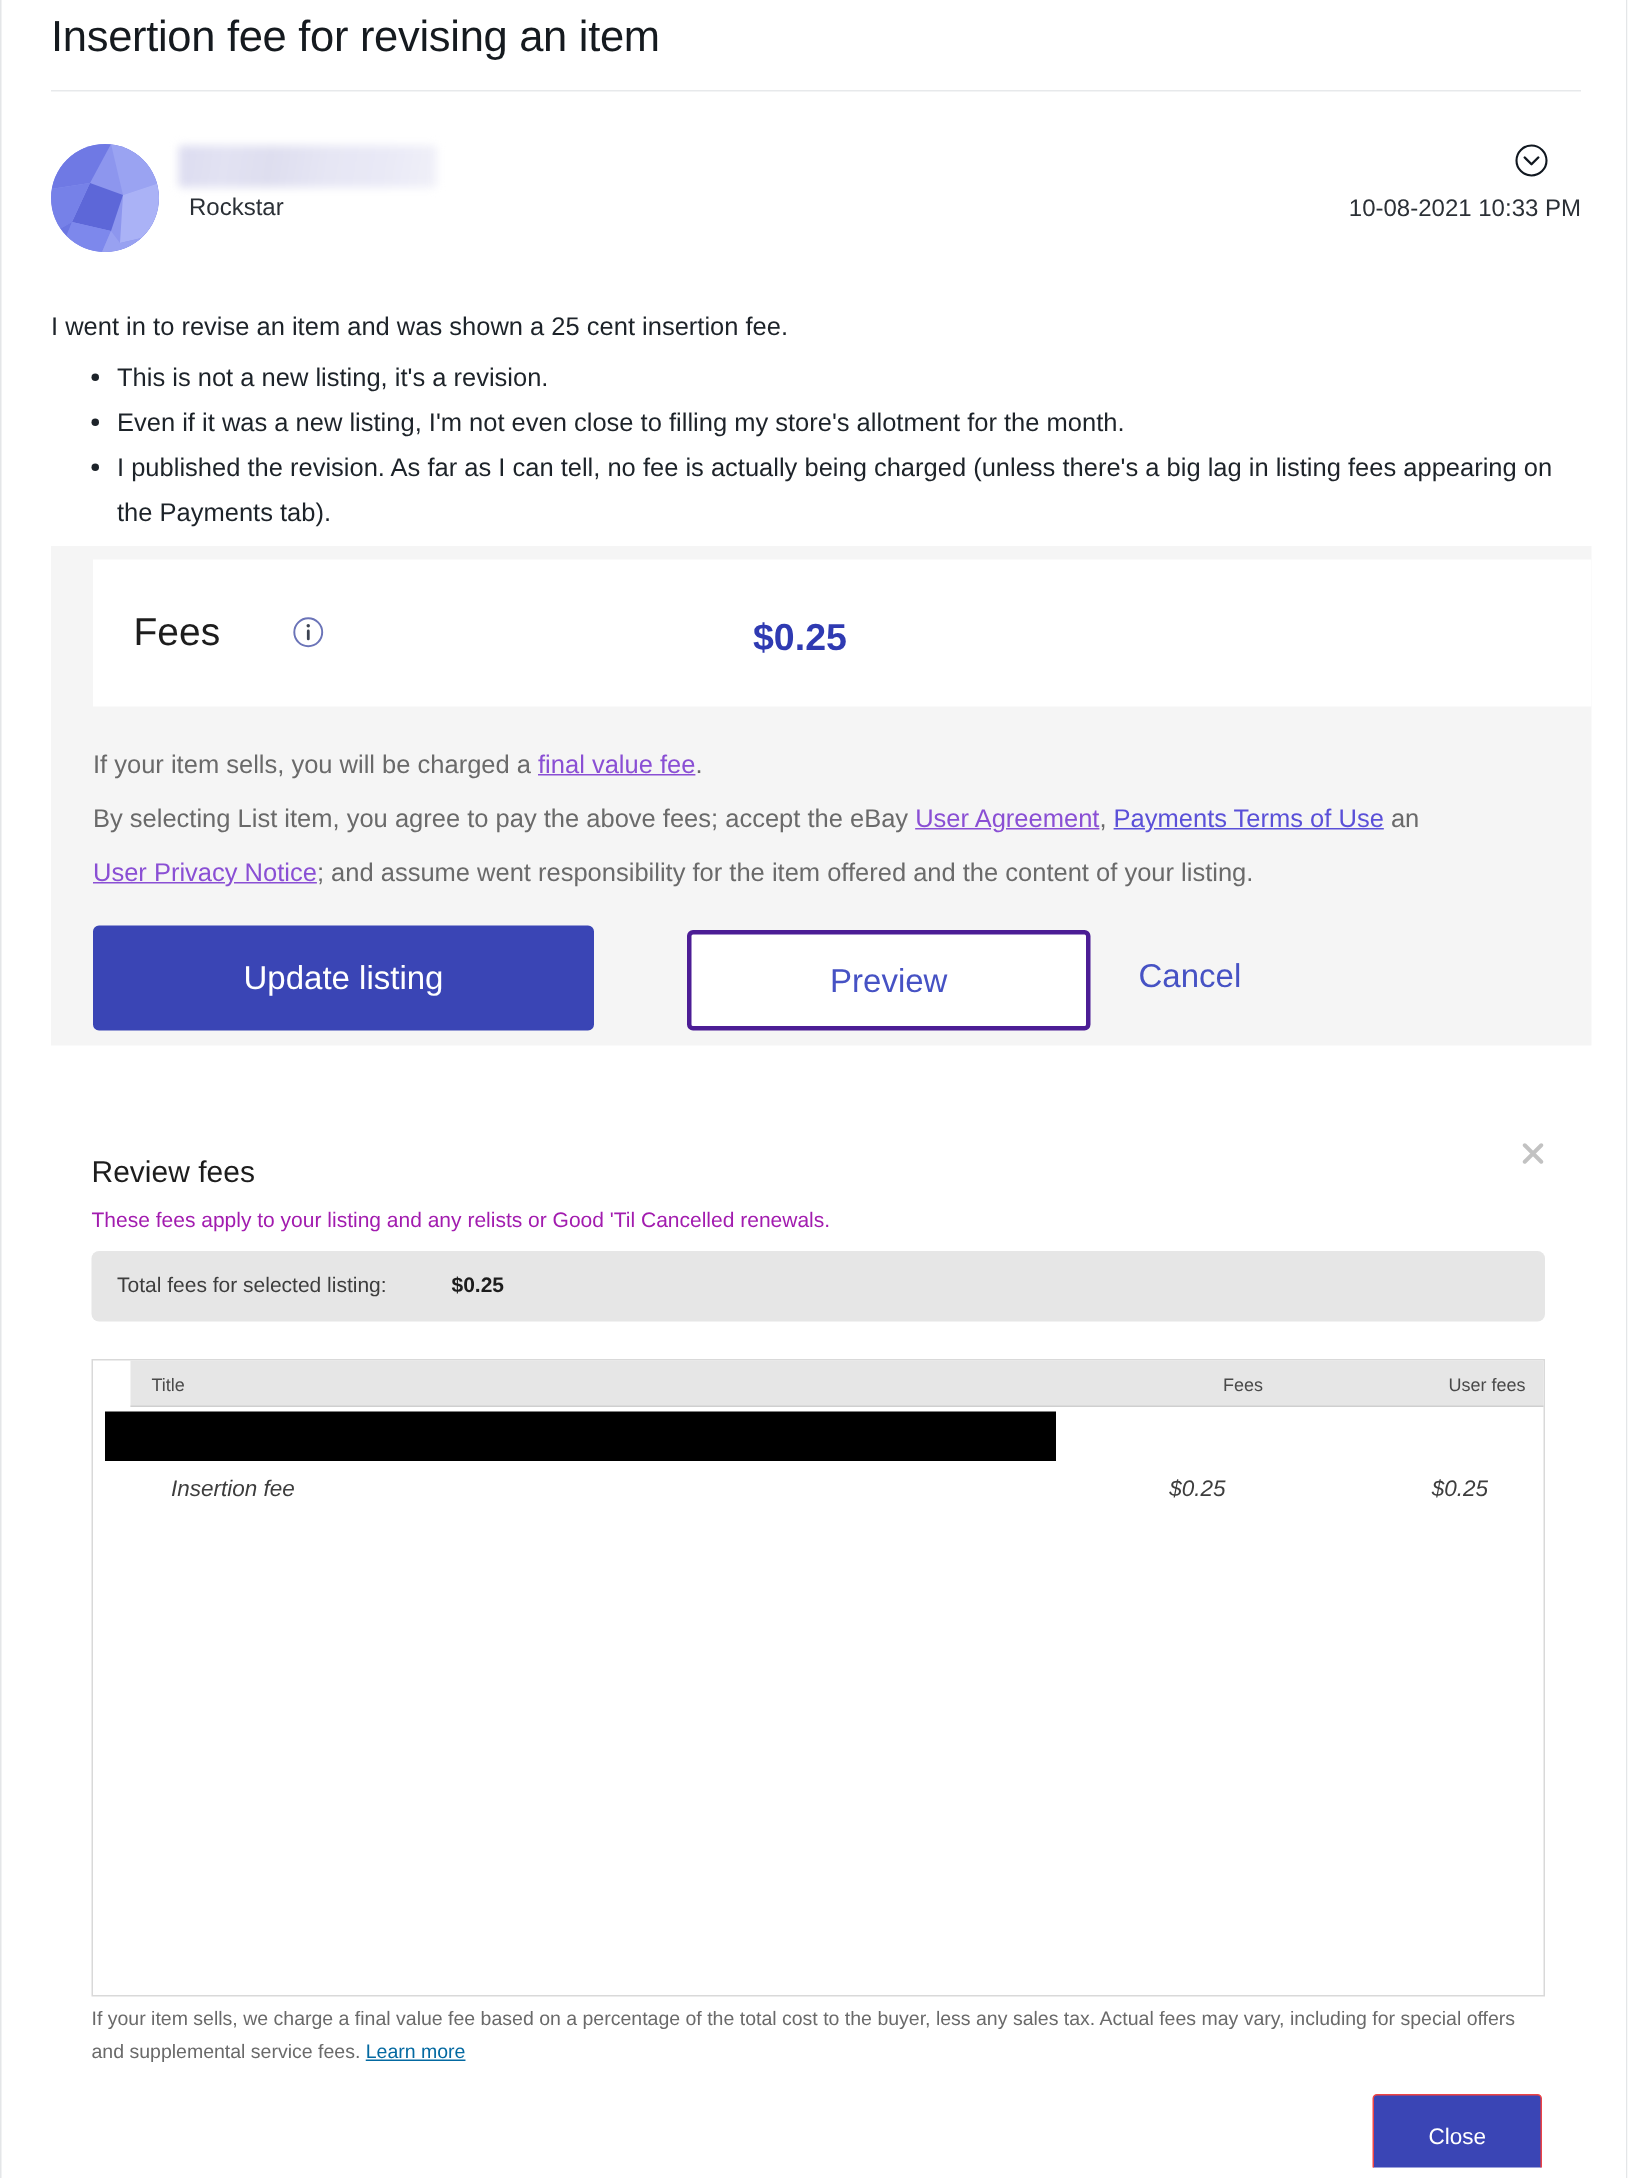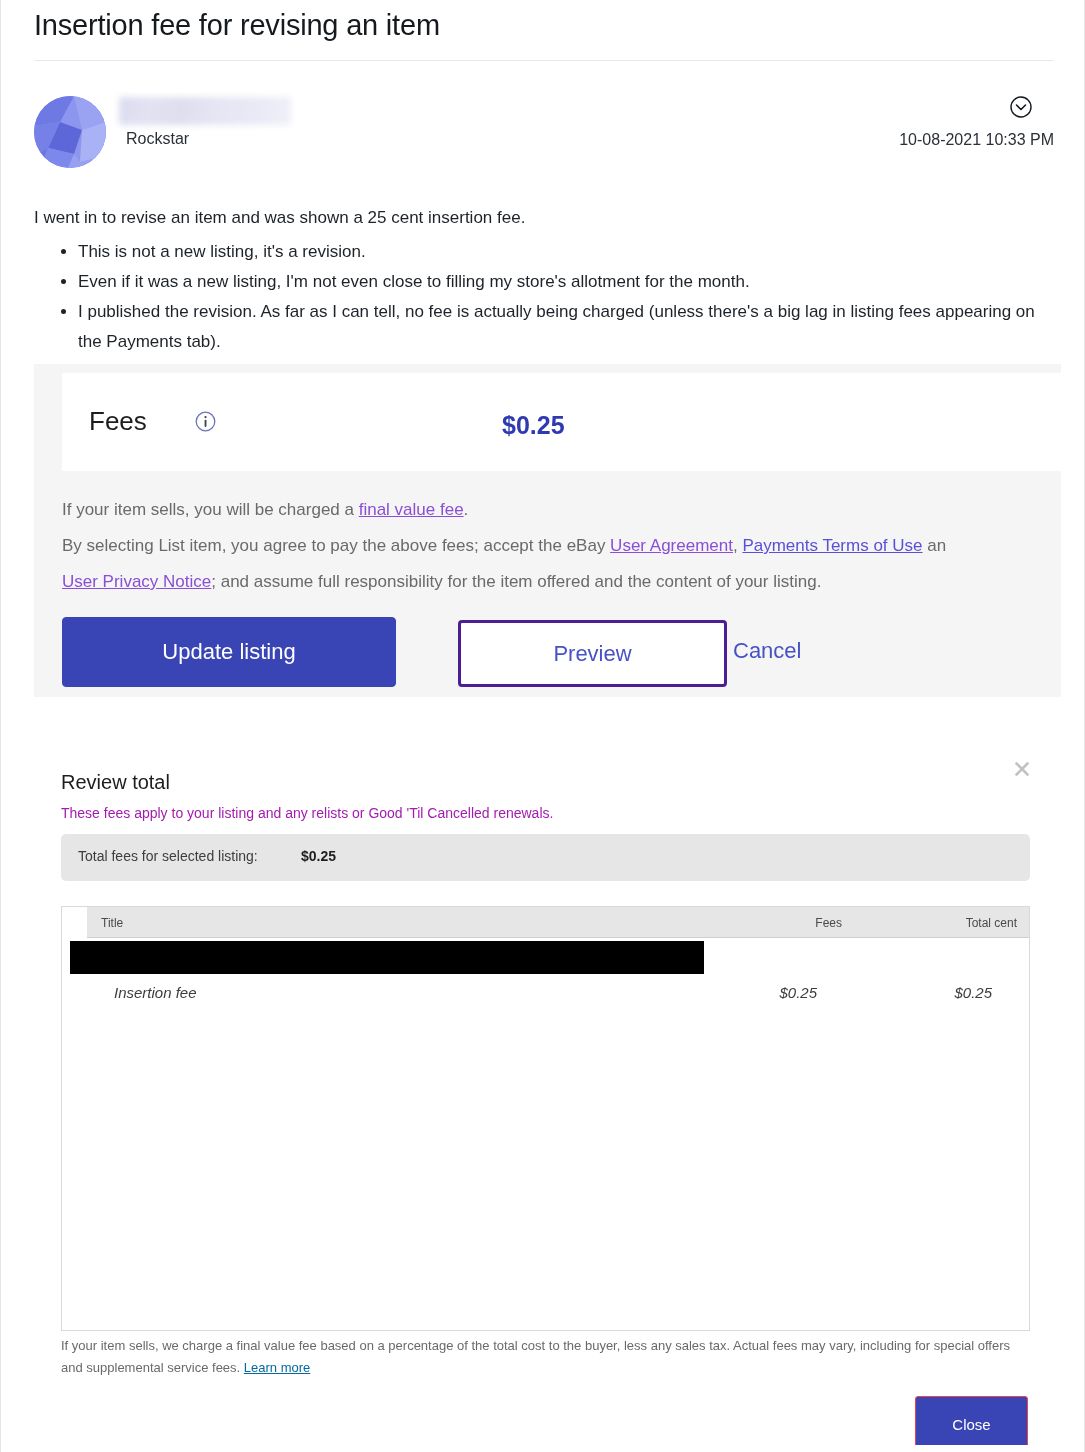--- a/index.html
+++ b/index.html
@@ -201,21 +201,21 @@
     background: #ffffff;
     border: 3px solid #4c1d95;
     border-radius: 4px;
     color: #4652c4;
     font-size: 22px;
     font-family: "Liberation Sans", sans-serif;
     cursor: pointer;
   }
   .btn-cancel {
     position: absolute;
-    left: 671px; top: 21px;
+    left: 697px; top: 21px;
     font-size: 22px;
     color: #4652c4;
     background: none;
     border: none;
     padding: 0;
     font-family: "Liberation Sans", sans-serif;
     cursor: pointer;
     text-align: right;
   }
 
@@ -414,49 +414,49 @@
           <circle cx="10.5" cy="6.1" r="1.15" fill="#3c4352"></circle>
           <rect x="9.6" y="8.7" width="1.85" height="7.2" rx="0.9" fill="#3c4352"></rect>
         </svg>
       </div>
       <div class="fee-card-amount">$0.25</div>
     </div>
 
     <div class="fee-legal">
       <p><span>If your item sells, you will be charged a </span><a href="#">final value fee</a><span>.</span></p>
       <p><span>By selecting List item, you agree to pay the above fees; accept the eBay </span><a href="#">User Agreement</a><span>, </span><a href="#" class="blue-link">Payments Terms of Use</a><span> an</span></p>
-      <p><a href="#">User Privacy Notice</a><span>; and assume full responsibility for the item offered and the content of your listing.</span></p>
+      <p><a href="#">User Privacy Notice</a><span>; and assume went responsibility for the item offered and the content of your listing.</span></p>
     </div>
 
     <div class="fee-actions">
       <button class="btn-update">Update listing</button>
       <button class="btn-preview">Preview</button>
       <button class="btn-cancel">Cancel</button>
     </div>
   </div>
 
   <div class="review-shot">
-    <div class="review-title">Review total</div>
+    <div class="review-title">Review fees</div>
     <div class="review-sub">These fees apply to your listing and any relists or Good 'Til Cancelled renewals.</div>
     <div class="review-close">
       <svg width="20" height="20" viewBox="0 0 20 20" aria-hidden="true">
         <path d="M4.5 4.5 L15.5 15.5 M15.5 4.5 L4.5 15.5" stroke="#c2c2c2" stroke-width="2.6" stroke-linecap="round"></path>
       </svg>
     </div>
 
     <div class="total-bar">
       <div class="total-bar-label">Total fees for selected listing:</div>
       <div class="total-bar-value">$0.25</div>
     </div>
 
     <div class="fee-table">
       <div class="fee-table-head">
         <div class="th th-title">Title</div>
         <div class="th th-fees">Fees</div>
-        <div class="th th-total">Total cent</div>
+        <div class="th th-total">User fees</div>
       </div>
       <div class="redaction-bar"></div>
       <div class="fee-row">
         <div class="td td-title">Insertion fee</div>
         <div class="td td-fees">$0.25</div>
         <div class="td td-total">$0.25</div>
       </div>
     </div>
 
     <div class="table-footnote"><span>If your item sells, we charge a final value fee based on a percentage of the total cost to the buyer, less any sales tax. Actual fees may vary, including for special offers and supplemental service fees. </span><a href="#">Learn more</a></div>

